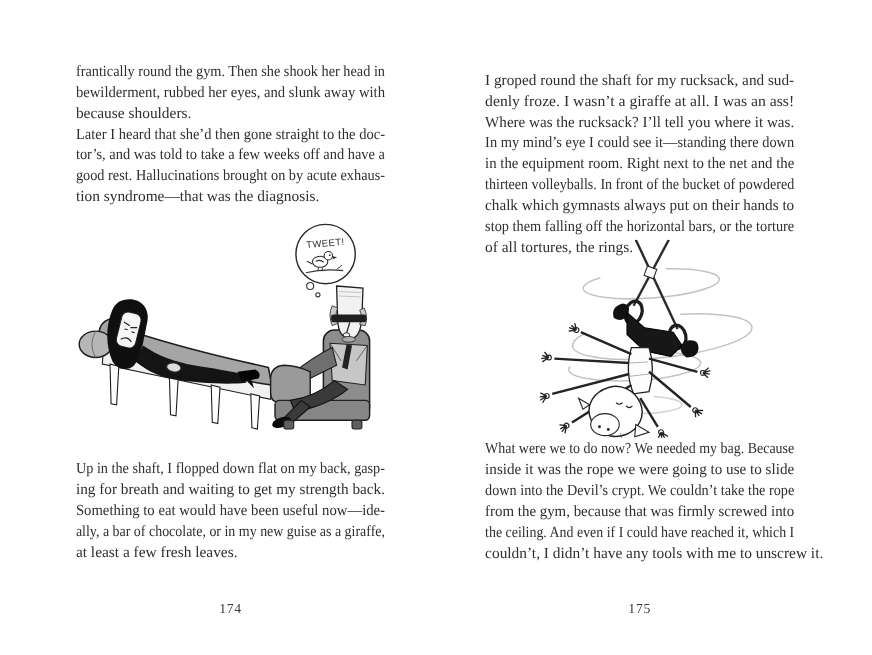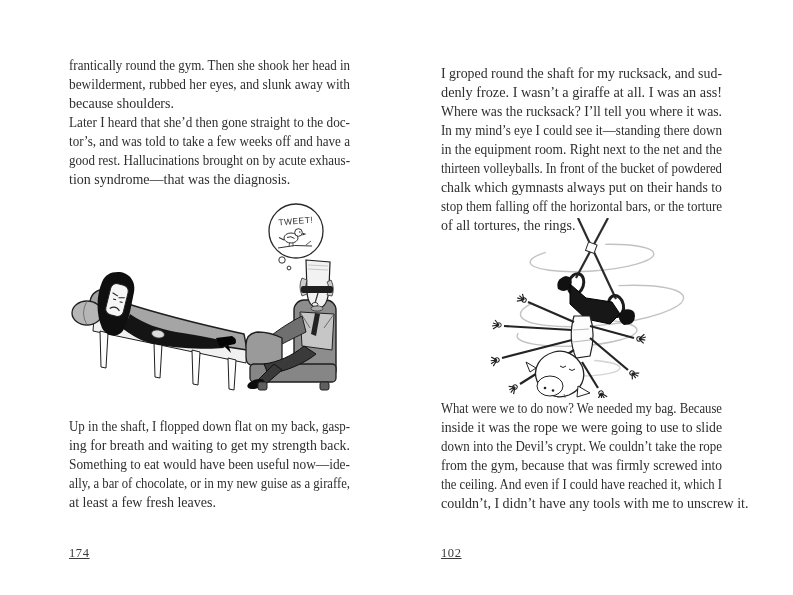--- a/index.html
+++ b/index.html
@@ -5,22 +5,22 @@
   html,body{margin:0;padding:0;}
   body{
     width:793px;height:595px;overflow:hidden;background:#ffffff;
     font-family:"Liberation Serif",serif;color:#2e2e2e;position:relative;
   }
   .spread{position:absolute;inset:0;background:#ffffff;padding-left:23px;}
   .tblock{position:absolute;width:281px;}
   .line{height:19px;line-height:19px;font-size:14px;white-space:nowrap;}
   .line span{display:inline-block;white-space:nowrap;}
   .jfit{transform-origin:0 50%;}
-  .folio{position:absolute;width:281px;text-align:left;font-size:12.5px;
-         letter-spacing:.6px;color:#3a3a3a;font-feature-settings:"onum" 1;text-decoration:underline;}
+  .folio{position:absolute;width:281px;text-align:center;font-size:12.5px;
+         letter-spacing:.6px;color:#3a3a3a;font-feature-settings:"onum" 1;}
   .illo{position:absolute;}
   svg text.tweet{font-family:"Liberation Sans",sans-serif;font-size:8.6px;
                  letter-spacing:.4px;fill:#2b2b2b;}
 </style>
 </head>
 <body>
 
 <div class="spread">
 
   <div>
@@ -206,16 +206,16 @@
 
     <div class="tblock" style="left:441px;top:399px;">
       <div class="line"><span class="jfit" style="transform: scaleX(0.906452);">What were we to do now? We needed my bag. Because</span></div>
       <div class="line"><span class="jfit" style="transform: scaleX(0.98327);">inside it was the rope we were going to use to slide</span></div>
       <div class="line"><span class="jfit" style="transform: scaleX(0.924485);">down into the Devil’s crypt. We couldn’t take the rope</span></div>
       <div class="line"><span class="jfit" style="transform: scaleX(0.967558);">from the gym, because that was firmly screwed into</span></div>
       <div class="line"><span class="jfit" style="transform: scaleX(0.902404);">the ceiling. And even if I could have reached it, which I</span></div>
       <div class="line"><span>couldn’t, I didn’t have any tools with me to unscrew it.</span></div>
     </div>
 
-    <div class="folio" style="left:441px;top:546px;">102</div>
+    <div class="folio" style="left:441px;top:546px;">175</div>
   </div>
 
 </div>
 
 </body></html>

